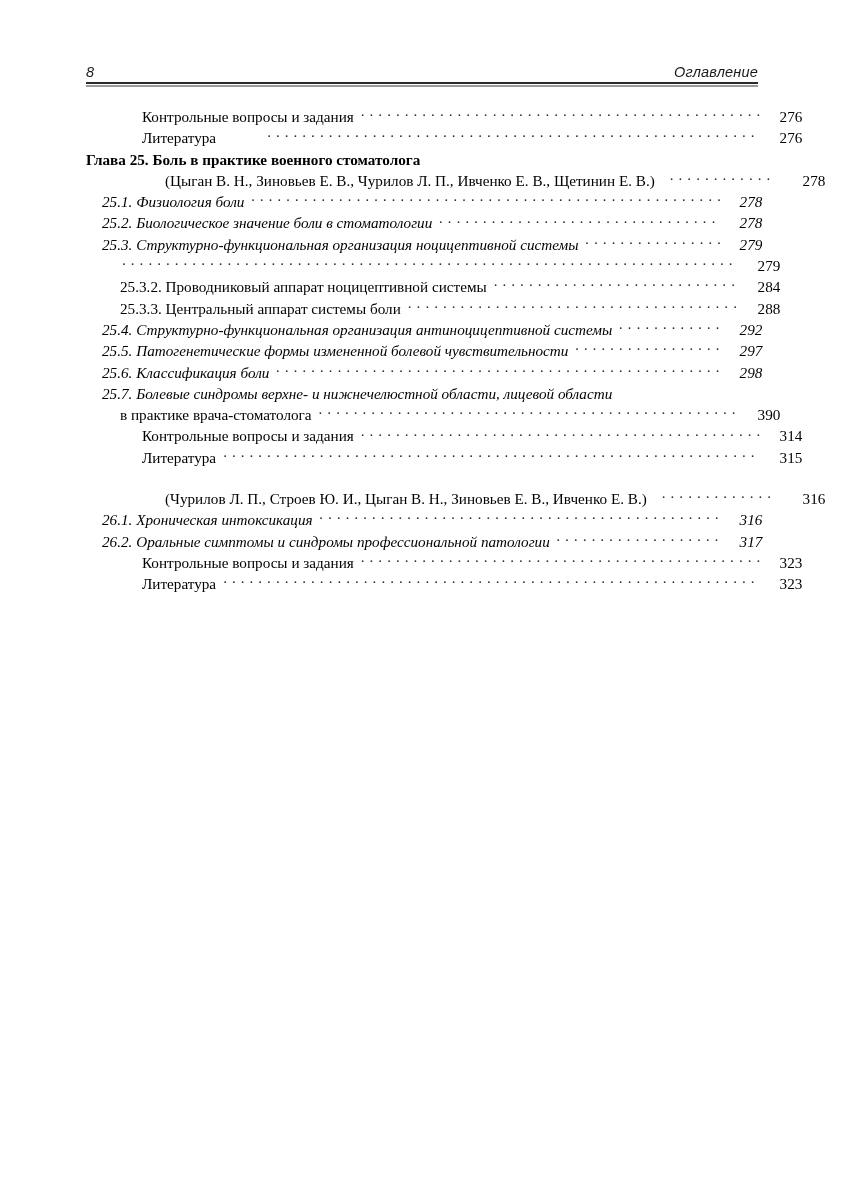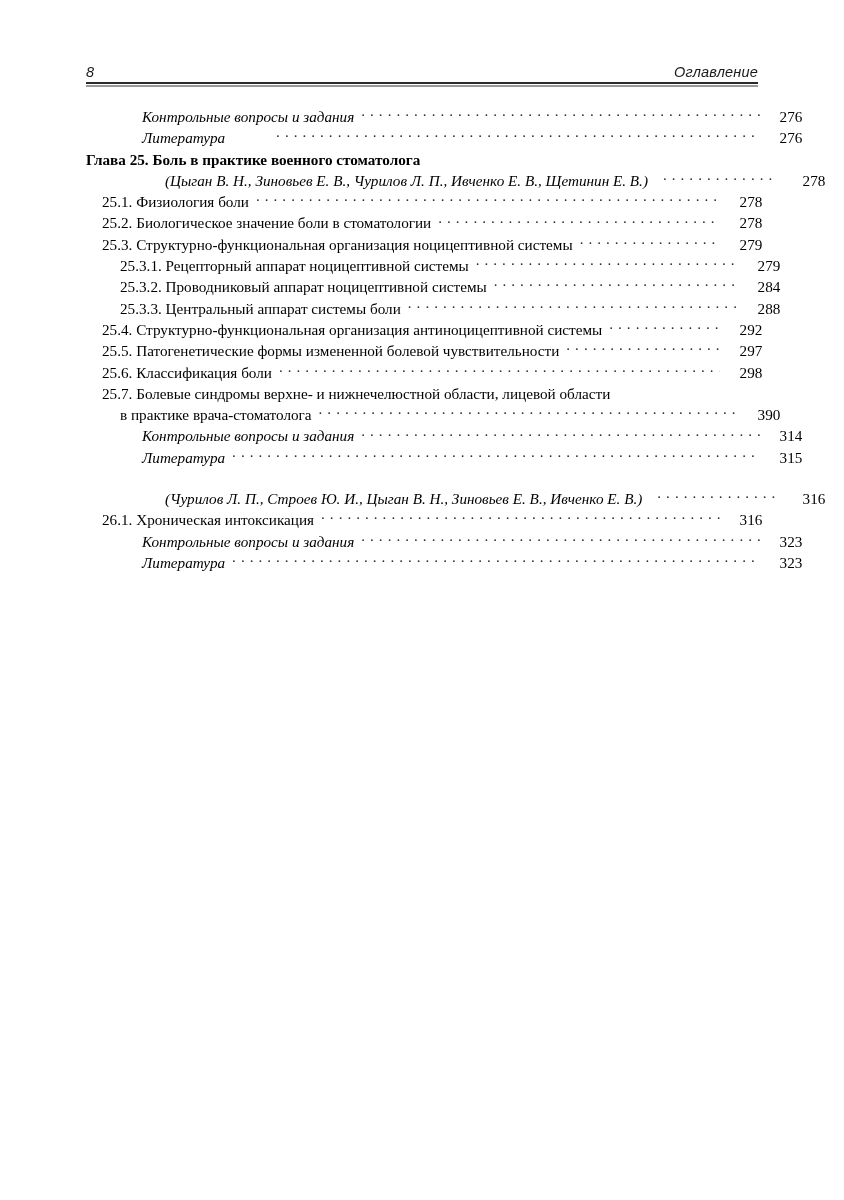--- a/index.html
+++ b/index.html
@@ -102,26 +102,26 @@
     flex: 0 0 46px;
     text-align: center;
     font-size: 15.2px;
     padding-left: 6px;
   }
 
   
   .row.noleader .leader::before { content: ""; }
 
   
-  .row.ital .label { font-style: italic; }
+  .row.ital .label { }
   .row.chapter { font-weight: bold; }
 
   
   .ind-0  { padding-left: 0px;   }
-  .ind-1  { padding-left: 16px;  }
+  .ind-1  { padding-left: 16px; font-style: italic;  }
   .ind-2  { padding-left: 34px;  }
   .ind-3  { padding-left: 56px;  }
   .ind-4  { padding-left: 79px; gap: 8px;  }
 
   .spacer-lg { height: 20px; }
 </style>
 </head>
 <body>
 
 <div class="page">
@@ -167,21 +167,20 @@
         <span class="label">25.2. Биологическое значение боли в стоматологии</span>
         <span class="leader"></span>
         <span class="pageno">278</span>
       </div>
       <div class="row ind-1">
         <span class="label">25.3. Структурно-функциональная организация ноцицептивной системы</span>
         <span class="leader"></span>
         <span class="pageno">279</span>
       </div>
       <div class="row ind-2">
-        <span class="label">25.3.1. Рецепторный аппарат ноцицептивной системы</span>
         <span class="leader"></span>
         <span class="pageno">279</span>
       </div>
       <div class="row ind-2">
         <span class="label">25.3.2. Проводниковый аппарат ноцицептивной системы</span>
         <span class="leader"></span>
         <span class="pageno">284</span>
       </div>
       <div class="row ind-2">
         <span class="label">25.3.3. Центральный аппарат системы боли</span>
@@ -227,20 +226,25 @@
       <div class="row ind-4 ital">
         <span class="label">(Чурилов Л. П., Строев Ю. И., Цыган В. Н., Зиновьев Е. В., Ивченко Е. В.)</span>
         <span class="leader"></span>
         <span class="pageno">316</span>
       </div>
       <div class="row ind-1">
         <span class="label">26.1. Хроническая интоксикация</span>
         <span class="leader"></span>
         <span class="pageno">316</span>
       </div>
+      <div class="row ind-1">
+        <span class="label">26.2. Оральные симптомы и синдромы профессиональной патологии</span>
+        <span class="leader"></span>
+        <span class="pageno">317</span>
+      </div>
       <div class="row ind-3 ital">
         <span class="label">Контрольные вопросы и задания</span>
         <span class="leader"></span>
         <span class="pageno">323</span>
       </div>
       <div class="row ind-3 ital">
         <span class="label">Литература</span>
         <span class="leader"></span>
         <span class="pageno">323</span>
       </div>

